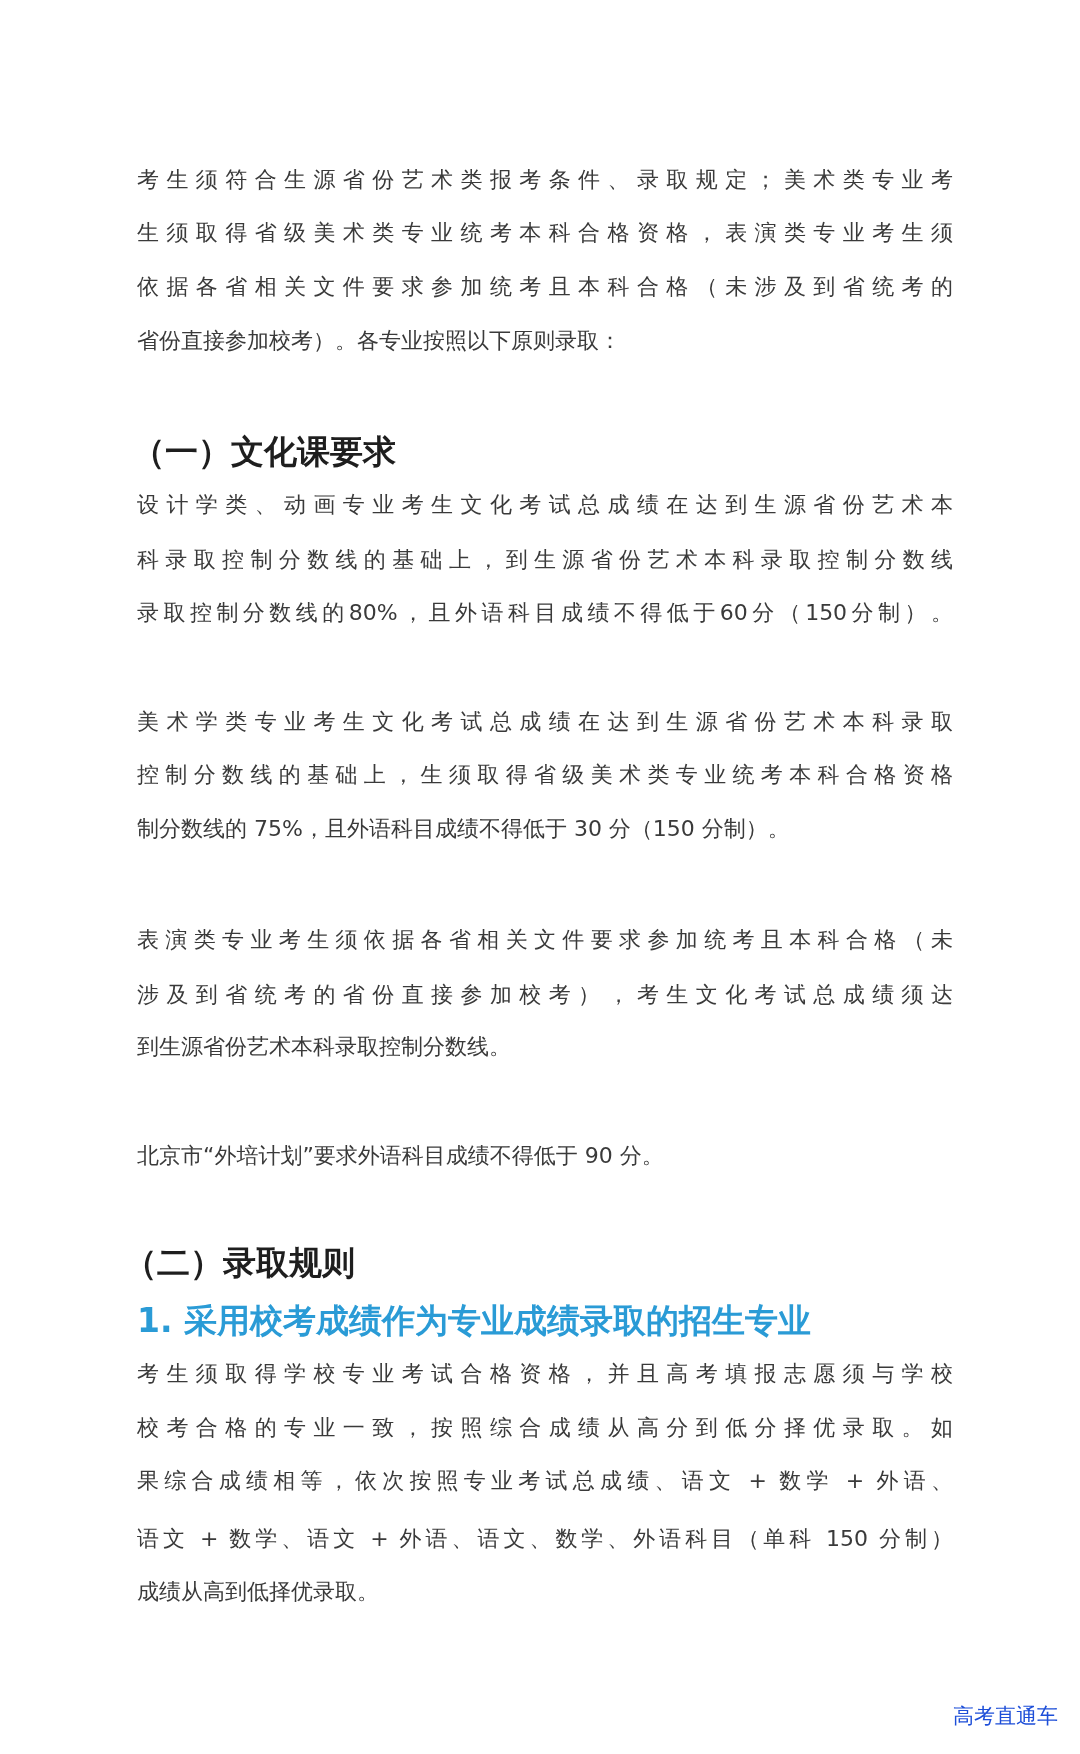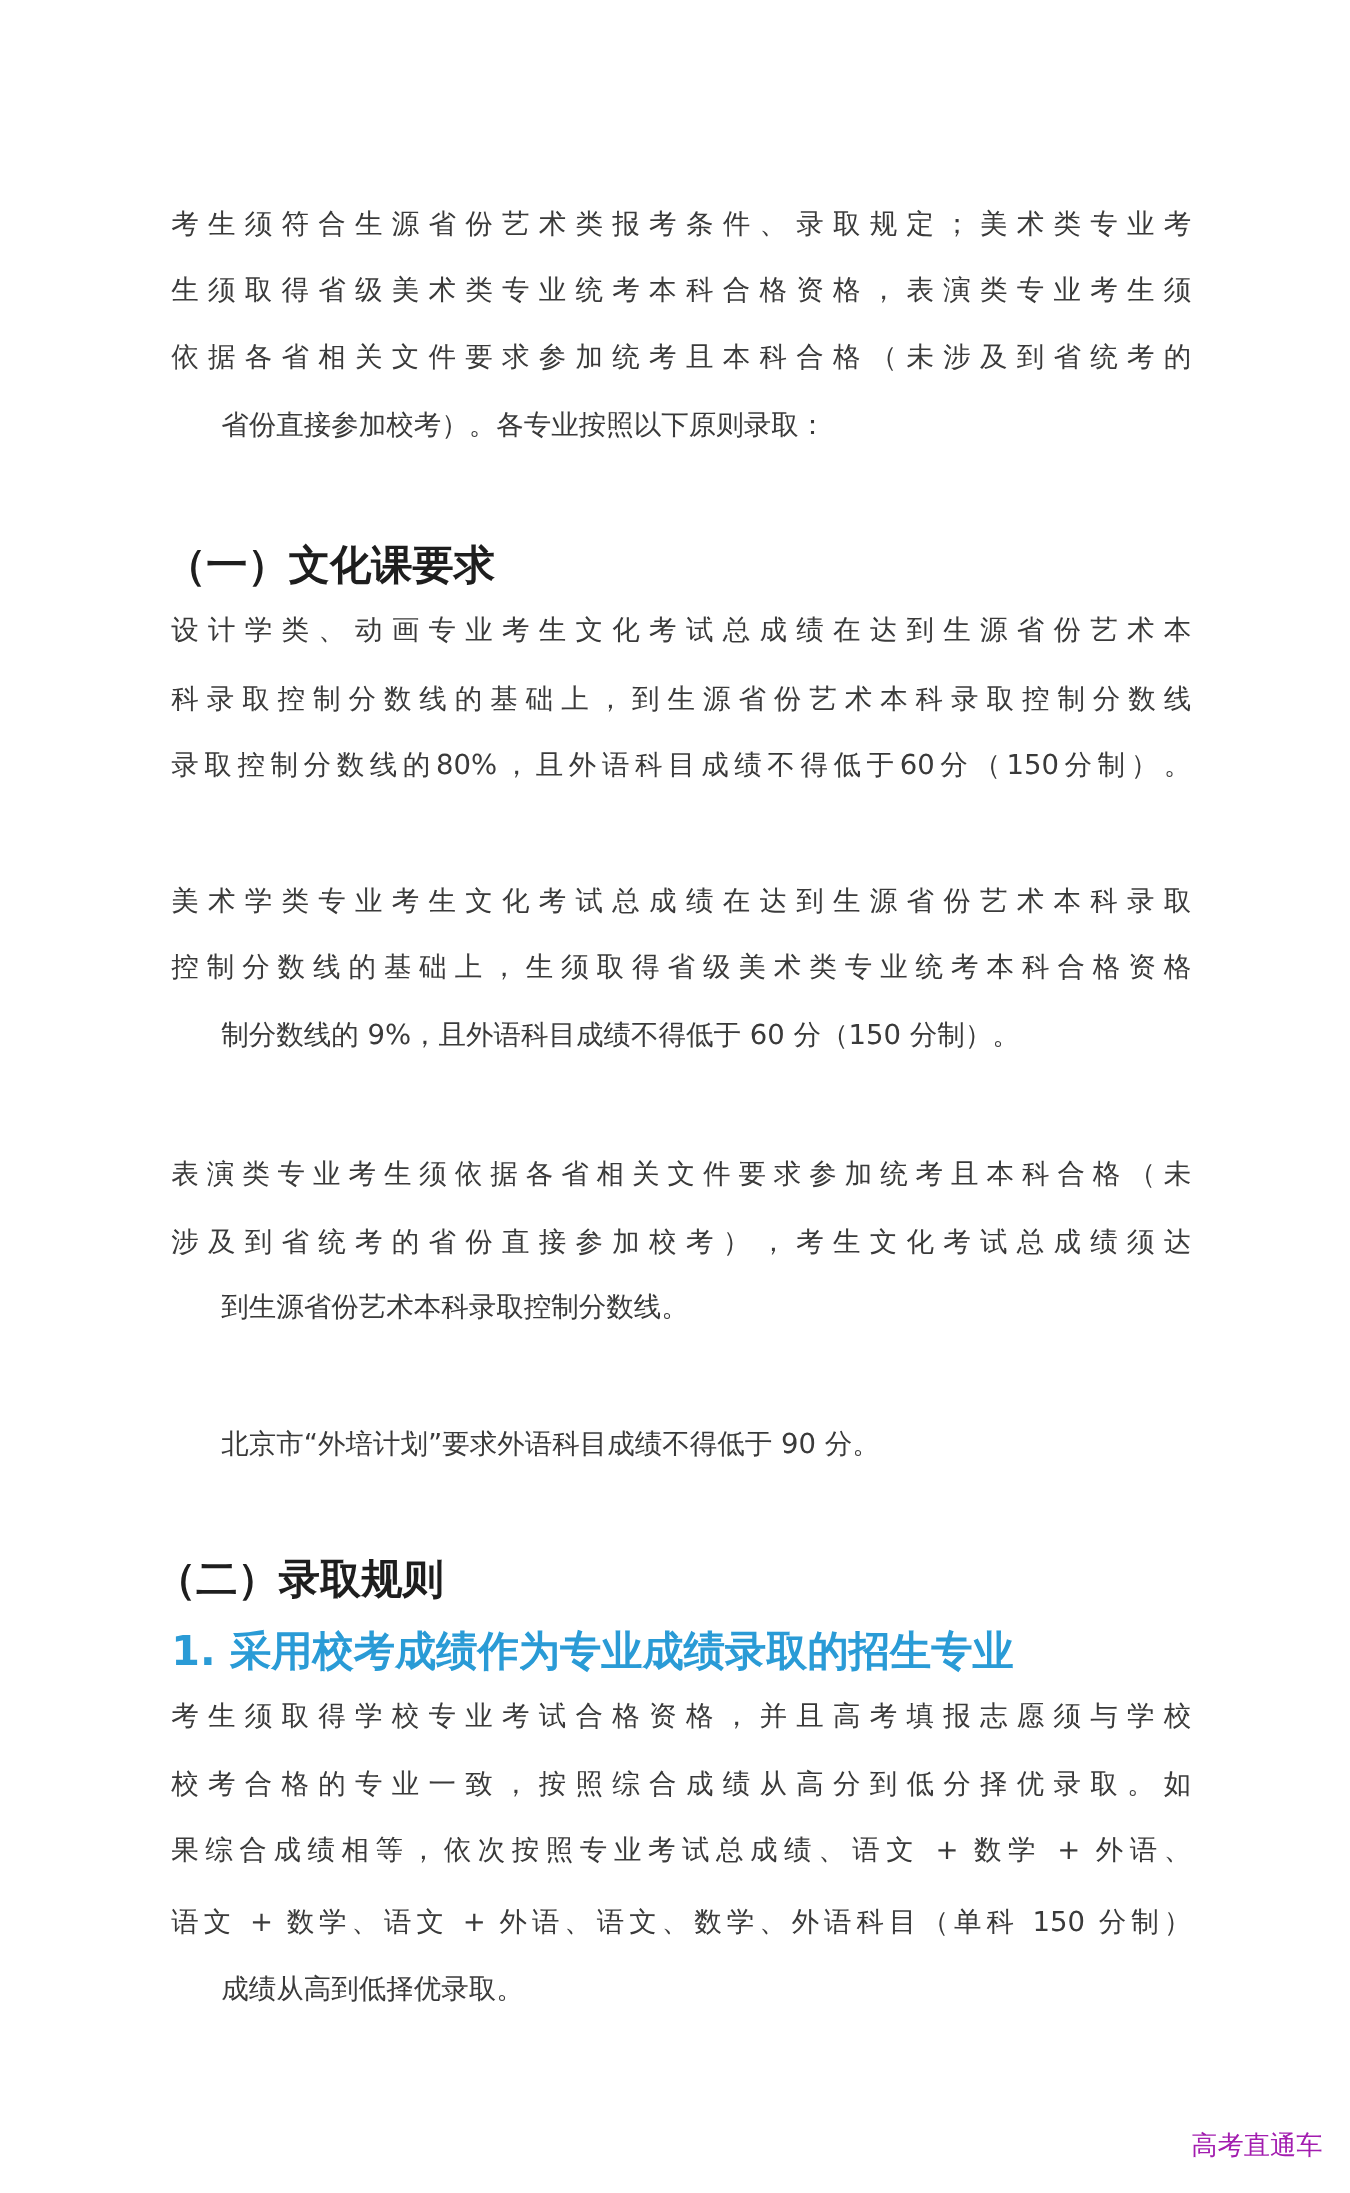--- a/index.html
+++ b/index.html
@@ -7,53 +7,53 @@
     width: 1080px; height: 1754px; position: relative; overflow: hidden;
     background: #ffffff;
     font-family: "DejaVu Sans", "Liberation Sans", sans-serif;
   }
   .line {
     position: absolute; left: 137px; width: 816px;
     font-size: 22px; line-height: 40px; height: 40px;
     color: #3a3a3a; white-space: nowrap;
     text-align: justify; text-align-last: justify; letter-spacing: 0px;
   }
-  .line.last { text-align-last: left; margin-left: 40px; }
+  .line.last { text-align-last: left; }
   .heading {
     position: absolute; left: 137px; font-size: 33px; line-height: 40px;
     font-weight: bold; color: #1e1e1e; white-space: nowrap;
   }
   .blue-heading {
     position: absolute; left: 137px; font-size: 33px; line-height: 40px;
     font-weight: bold; color: #2a9bd6; white-space: nowrap;
   }
   .watermark {
     position: absolute; right: 22px; top: 1702px; font-size: 21px;
-    color: #a21caf; white-space: nowrap;
+    color: #1d4ed8; white-space: nowrap;
   }
 </style>
 </head>
 <body>
 
 <div>
 
   <div class="line" style="top:160px">考生须符合生源省份艺术类报考条件、录取规定；美术类专业考</div>
   <div class="line" style="top:213px">生须取得省级美术类专业统考本科合格资格，表演类专业考生须</div>
   <div class="line" style="top:267px">依据各省相关文件要求参加统考且本科合格（未涉及到省统考的</div>
   <div class="line last" style="top:321px">省份直接参加校考）。各专业按照以下原则录取：</div>
 
   <div class="heading" style="top:432px; left:132px">（一）文化课要求</div>
 
   <div class="line" style="top:485px">设计学类、动画专业考生文化考试总成绩在达到生源省份艺术本</div>
   <div class="line" style="top:540px">科录取控制分数线的基础上，到生源省份艺术本科录取控制分数线</div>
   <div class="line" style="top:593px">录取控制分数线的80%，且外语科目成绩不得低于60分（150分制）。</div>
 
   <div class="line" style="top:702px">美术学类专业考生文化考试总成绩在达到生源省份艺术本科录取</div>
   <div class="line" style="top:755px">控制分数线的基础上，生须取得省级美术类专业统考本科合格资格</div>
-  <div class="line last" style="top:809px">制分数线的 9%，且外语科目成绩不得低于 60 分（150 分制）。</div>
+  <div class="line last" style="top:809px">制分数线的 75%，且外语科目成绩不得低于 30 分（150 分制）。</div>
 
   <div class="line" style="top:920px">表演类专业考生须依据各省相关文件要求参加统考且本科合格（未</div>
   <div class="line" style="top:975px">涉及到省统考的省份直接参加校考），考生文化考试总成绩须达</div>
   <div class="line last" style="top:1027px">到生源省份艺术本科录取控制分数线。</div>
 
   <div class="line last" style="top:1136px">北京市“外培计划”要求外语科目成绩不得低于 90 分。</div>
 
   <div class="heading" style="top:1243px; left:124px">（二）录取规则</div>
   <div class="blue-heading" style="top:1301px">1. 采用校考成绩作为专业成绩录取的招生专业</div>
 

